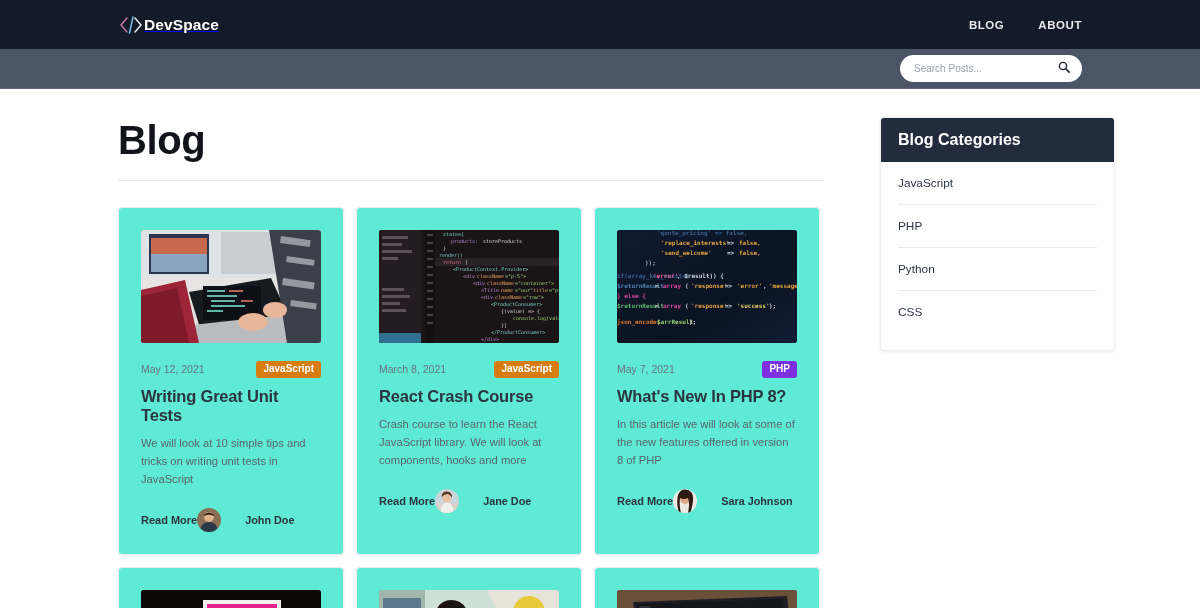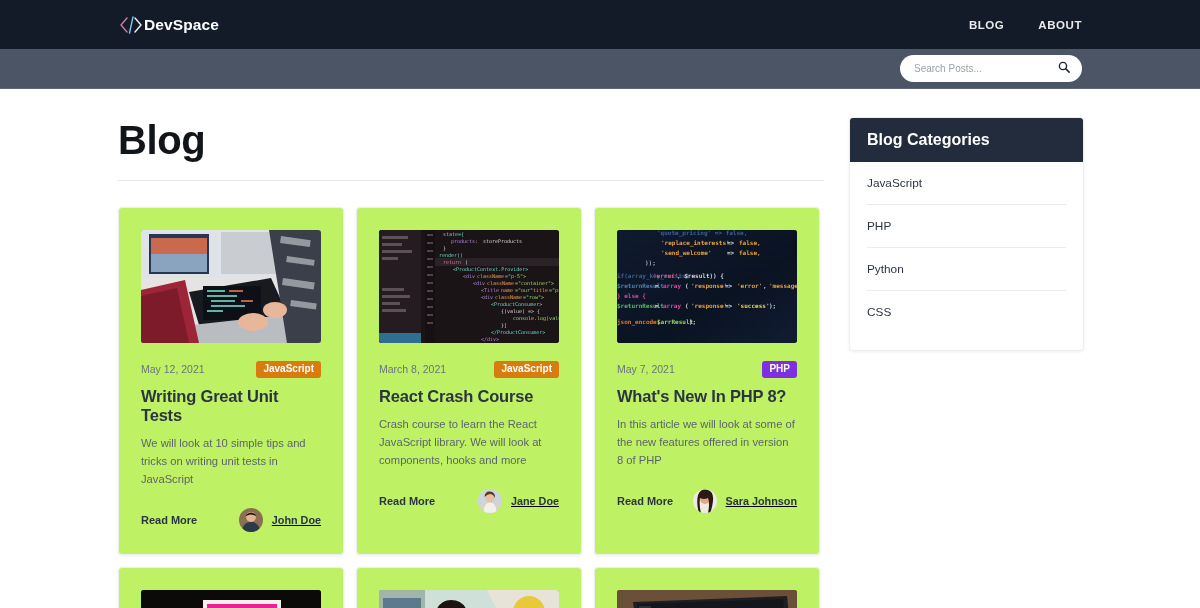--- a/index.html
+++ b/index.html
@@ -81,21 +81,21 @@
   }
 
   
   .page {
     padding: 0 118px;
     display: flex;
     gap: 25px;
     align-items: flex-start;
   }
   .content { width: 706px; flex: 0 0 706px; }
-  .sidebar { width: 235px; flex: 0 0 235px; margin-top: 28px; }
+  .sidebar { width: 235px; flex: 0 0 235px; margin-top: 28px; margin-left: 31px; }
 
   .page-title {
     font-size: 40px;
     font-weight: bold;
     color: #111418;
     letter-spacing: -.4px;
     padding-top: 28px;
     line-height: 1.15;
   }
   .title-rule {
@@ -105,21 +105,21 @@
     margin-bottom: 26px;
   }
 
   
   .card-grid {
     display: grid;
     grid-template-columns: repeat(3, 226px);
     gap: 12px;
   }
   .card {
-    background: #bef264;
+    background: #5eead4;
     border: 1px solid #eceef1;
     border-radius: 4px;
     box-shadow: 0 1px 3px rgba(16,24,40,.07);
     padding: 22px;
     display: flex;
     flex-direction: column;
   }
   .card-img {
     width: 100%;
     height: 113px;
@@ -158,35 +158,34 @@
   }
   .card-excerpt {
     font-size: 11.2px;
     color: #5d646f;
     line-height: 1.62;
     margin-top: 9px;
   }
   .card-footer {
     display: flex;
     align-items: center;
-    justify-content: space-between;
+    justify-content: flex-start;
     margin-top: 20px;
   }
   .read-more {
     font-size: 11px;
     font-weight: bold;
     color: #2c3441;
     text-decoration: none;
     cursor: pointer;
   }
   .author {
     display: flex;
     align-items: center;
-    gap: 9px;
-    text-decoration: underline;
+    gap: 24px;
   }
   .avatar {
     width: 24px; height: 24px;
     border-radius: 50%;
     overflow: hidden;
     flex: 0 0 24px;
   }
   .avatar svg { display: block; width: 100%; height: 100%; }
   .author-name {
     font-size: 10.8px;

